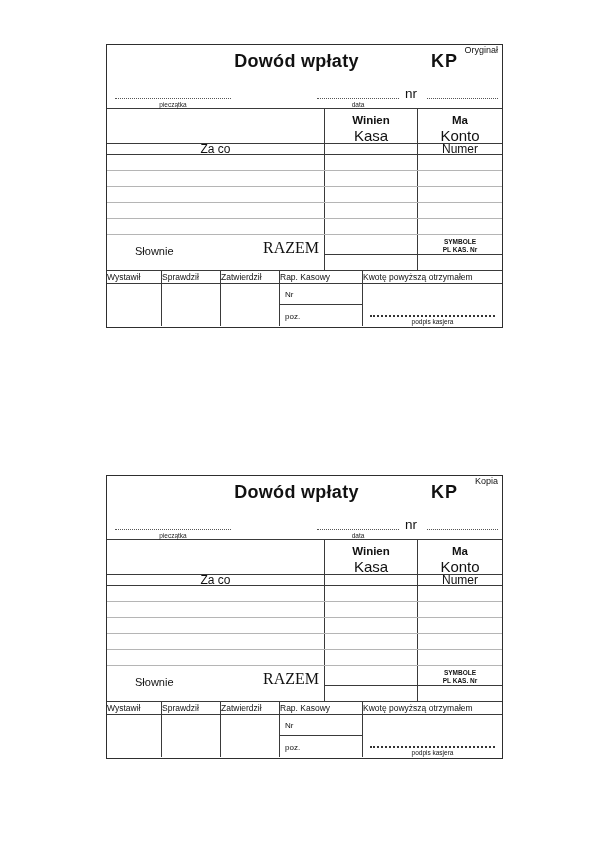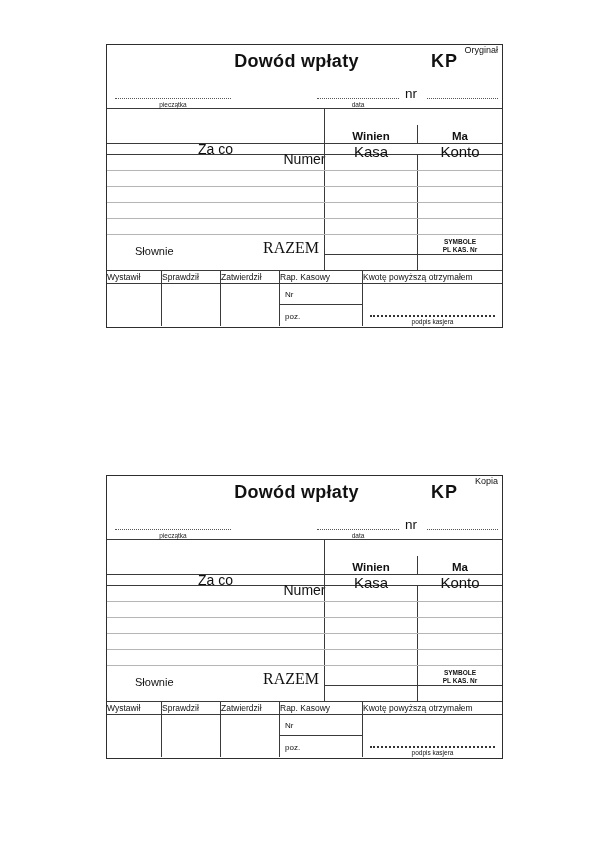--- a/index.html
+++ b/index.html
@@ -40,24 +40,24 @@
   .stamp-sub { left: 8px;  width: 116px; top: 56px; }
   .date-sub  { left: 210px; width: 82px; top: 56px; }
   .nrlbl { position: absolute; left: 298px; top: 41px; font-size: 13.5px; }
 
   
   .row { display: flex; width: 100%; }
   .cl { width: 218px; border-right: 1px solid #3a3a3a; }
   .cw { width: 93px;  border-right: 1px solid #3a3a3a; }
   .cm { flex: 1; }
   .cols-head { height: 35px; border-bottom: 1px solid #3a3a3a; }
-  .cols-head .cw, .cols-head .cm { text-align: center; margin-top: 16px; }
+  .cols-head .cw, .cols-head .cm { text-align: center; }
   .colttl { font-size: 11.5px; font-weight: bold; margin-top: 5px; }
   .colsub { font-size: 15px; margin-top: 1px; }
-  .zaco { height: 11px; border-bottom: 1px solid #3a3a3a; font-size: 14px; line-height: 10px; flex-direction: column; }
+  .zaco { height: 11px; border-bottom: 1px solid #3a3a3a; font-size: 12px; line-height: 10px; }
   .zaco .cl, .zaco .cm { text-align: center; }
   .wline { height: 16px; border-bottom: 1px solid #b5b5b5; }
   .razem { height: 36px; border-bottom: 1px solid #3a3a3a; }
   .slownie-area { position: relative; }
   .razem-lbl { position: absolute; top: 4px; right: 5px; font-size: 16px; font-family: Liberation Serif, serif; }
   .slownie-lbl { position: absolute; top: 10px; left: 4px; font-size: 11px; margin-left: 24px; }
   .split .t { height: 20px; border-bottom: 1px solid #3a3a3a; }
   .split .b { height: 15px; }
   .sym { font-size: 6.5px; font-weight: bold; text-align: center; line-height: 7.5px; padding-top: 3px; }
 

